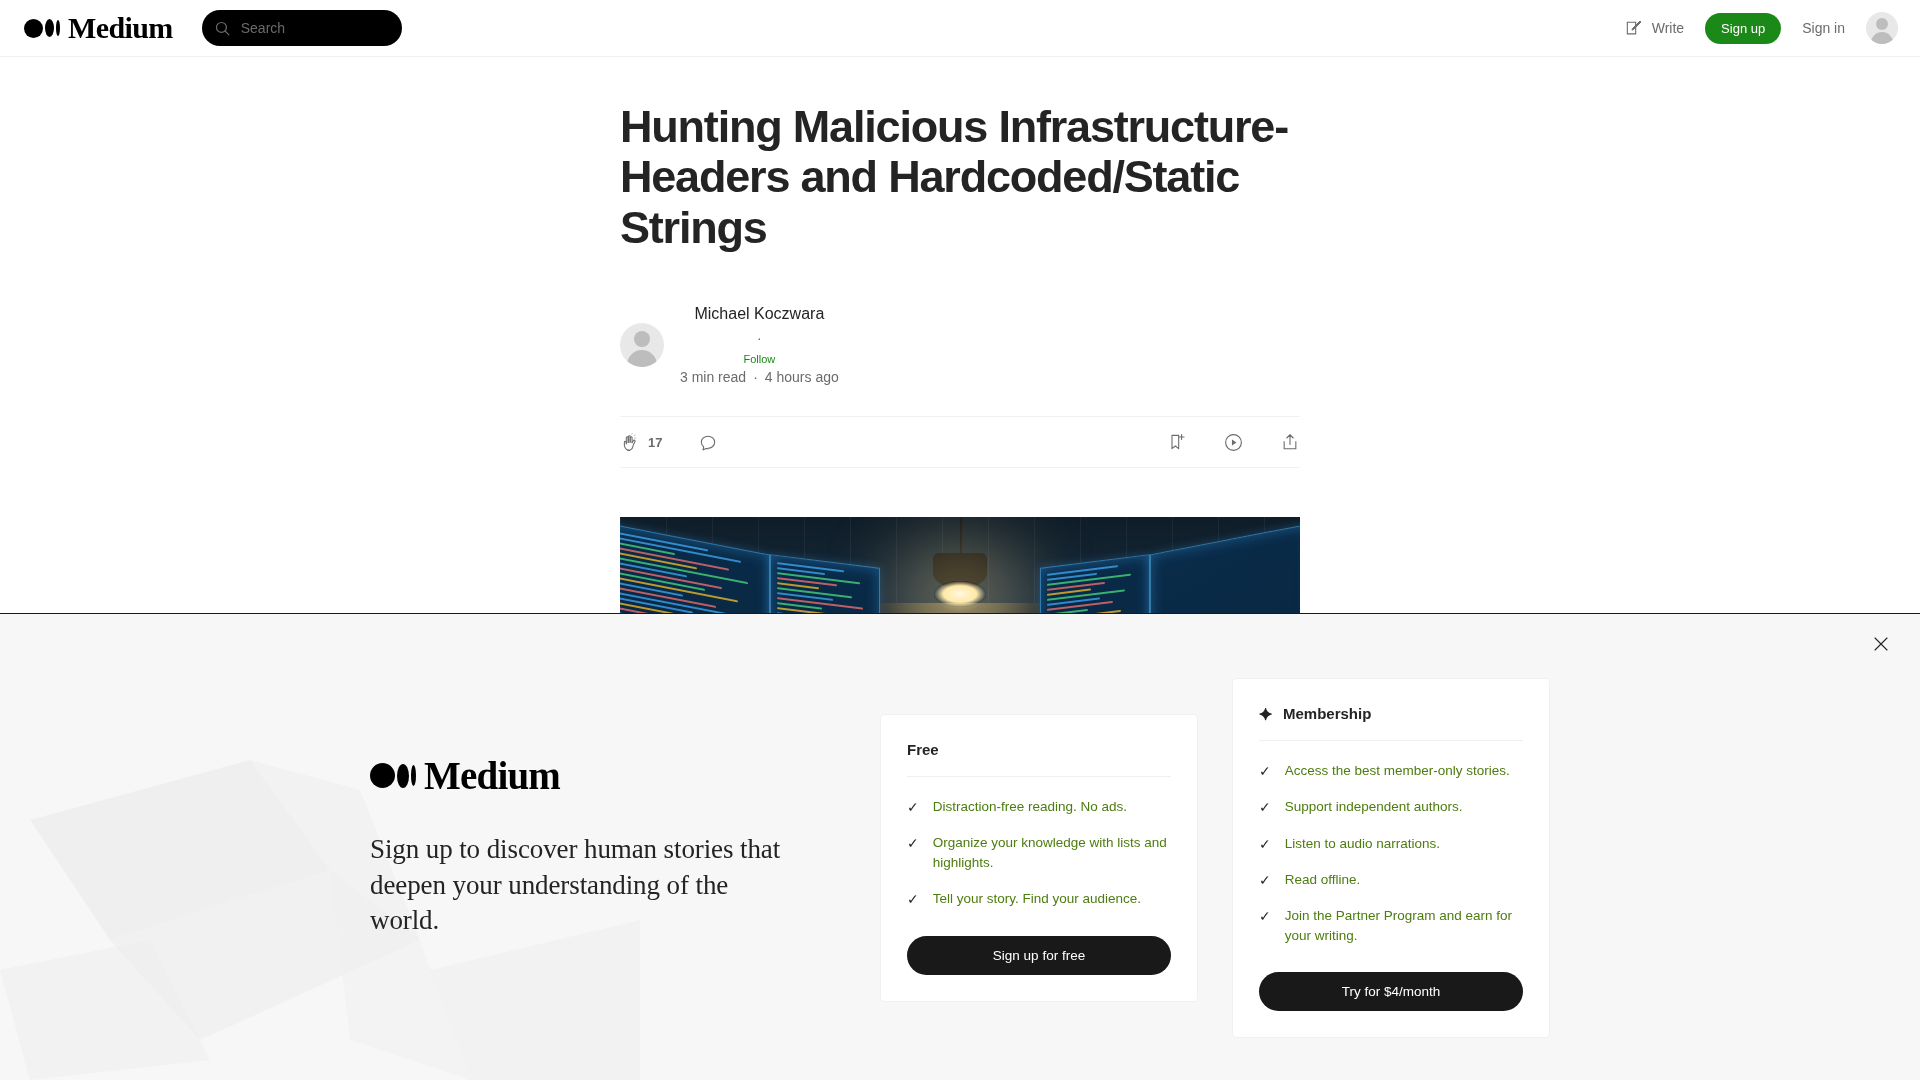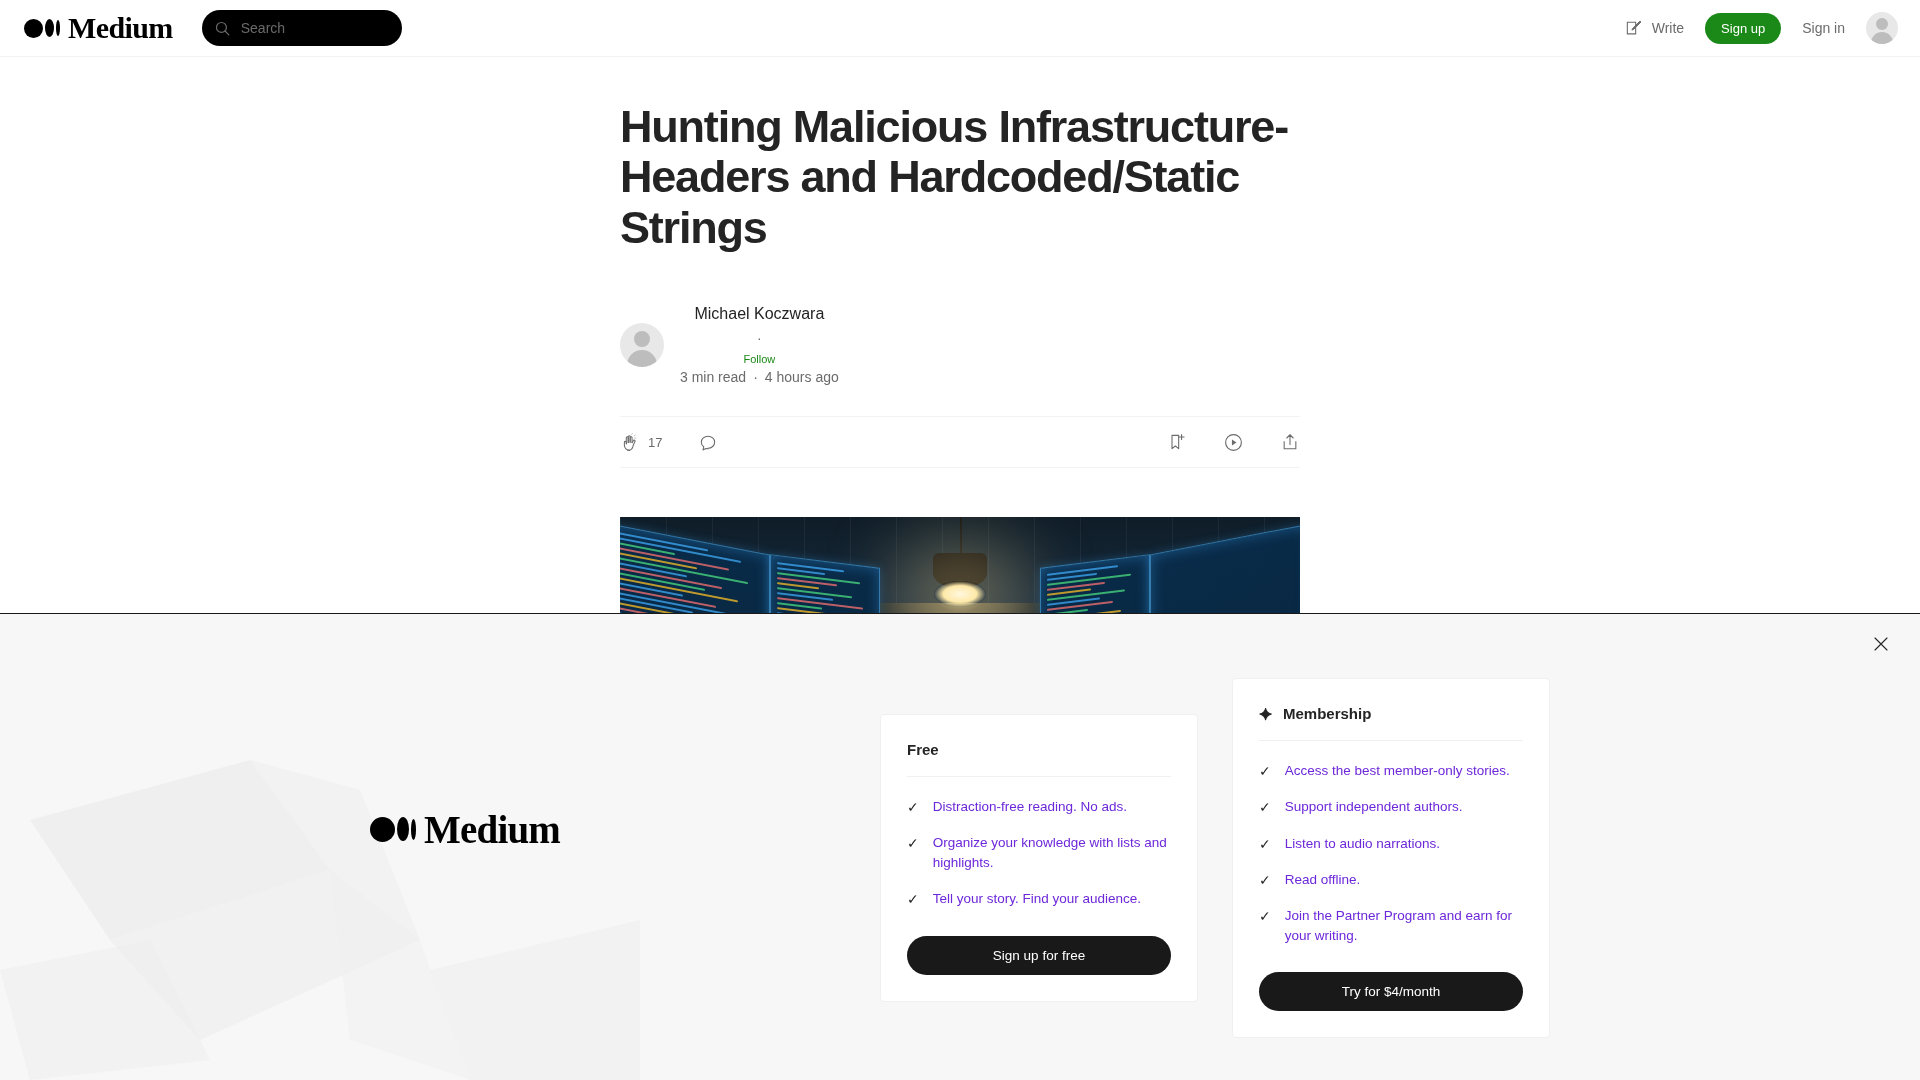--- a/index.html
+++ b/index.html
@@ -76,21 +76,21 @@
   #byline-text .row2 { display:flex; align-items:center; gap:7px; margin-top:4px; font-size:14px; color:#6b6b6b; }
 
   #engage-bar {
     margin-top:31px; height:52px;
     border-top:1px solid #f2f2f2; border-bottom:1px solid #f2f2f2;
     display:flex; align-items:center;
   }
   .engage-left { display:flex; align-items:center; gap:36px; }
   .engage-right { margin-left:auto; display:flex; align-items:center; gap:36px; }
   .engage-item { display:flex; align-items:center; gap:7px; cursor:pointer; color:#6b6b6b; }
-  .engage-item .count { font-size:13px; color:#6b6b6b; }
+  .engage-item .count { font-size:13px; color:#6b6b6b;font-weight:bold; }
 
   #hero-image {
     margin-top:49px; width:680px; height:400px;
     background:
       radial-gradient(circle at 50% 17%, rgba(255,236,180,0.95) 0%, rgba(255,220,140,0.35) 6%, rgba(0,0,0,0) 22%),
       linear-gradient(180deg,#0a1520 0%,#0d1e2c 45%,#071018 100%);
     position:relative; overflow:hidden;
   }
   .hero-ceiling {
     position:absolute; top:0; left:0; right:0; height:86px;
@@ -193,21 +193,21 @@
   #member-card { width:318px; align-self:flex-start; margin-top:64px; }
 
   .card-title {
     font-size:15px; font-weight:700; color:#242424;
     display:flex; align-items:center; gap:10px;
   }
   .card-rule { height:1px; background:#f0f0f0; margin:18px 0 20px; }
   .benefit { display:flex; gap:14px; margin-bottom:16px; }
   .benefit:last-of-type { margin-bottom:0; }
   .benefit .check { font-size:14px; color:#242424; line-height:1.45; flex:none; }
-  .benefit .btext { font-size:13.5px; color:#6d28d9; line-height:1.48; }
+  .benefit .btext { font-size:13.5px; color:#4d7c0f; line-height:1.48; }
   .cta-btn {
     display:block; width:100%; margin-top:26px;
     background:#191919; color:#fff; border:none; border-radius:99px;
     font-size:13.5px; padding:12px 0; cursor:pointer;
     font-family:"Liberation Sans", sans-serif;
   }
 </style>
 </head>
 <body>
 
@@ -444,20 +444,21 @@
 
     <div id="banner-left">
       <div id="banner-logo">
         <span class="logo-dots">
           <span class="d1"></span>
             <span class="d2"></span>
             <span class="d3"></span>
         </span>
         <span class="logo-word">Medium</span>
       </div>
+      <div id="banner-headline">Sign up to discover human stories that deepen your understanding of the world.</div>
     </div>
 
     <div id="free-card" class="plan-card">
       <div class="card-title">Free</div>
       <div class="card-rule"></div>
 
       <div class="benefit">
         <span class="check">✓</span>
         <span class="btext">Distraction-free reading. No ads.</span>
       </div>

